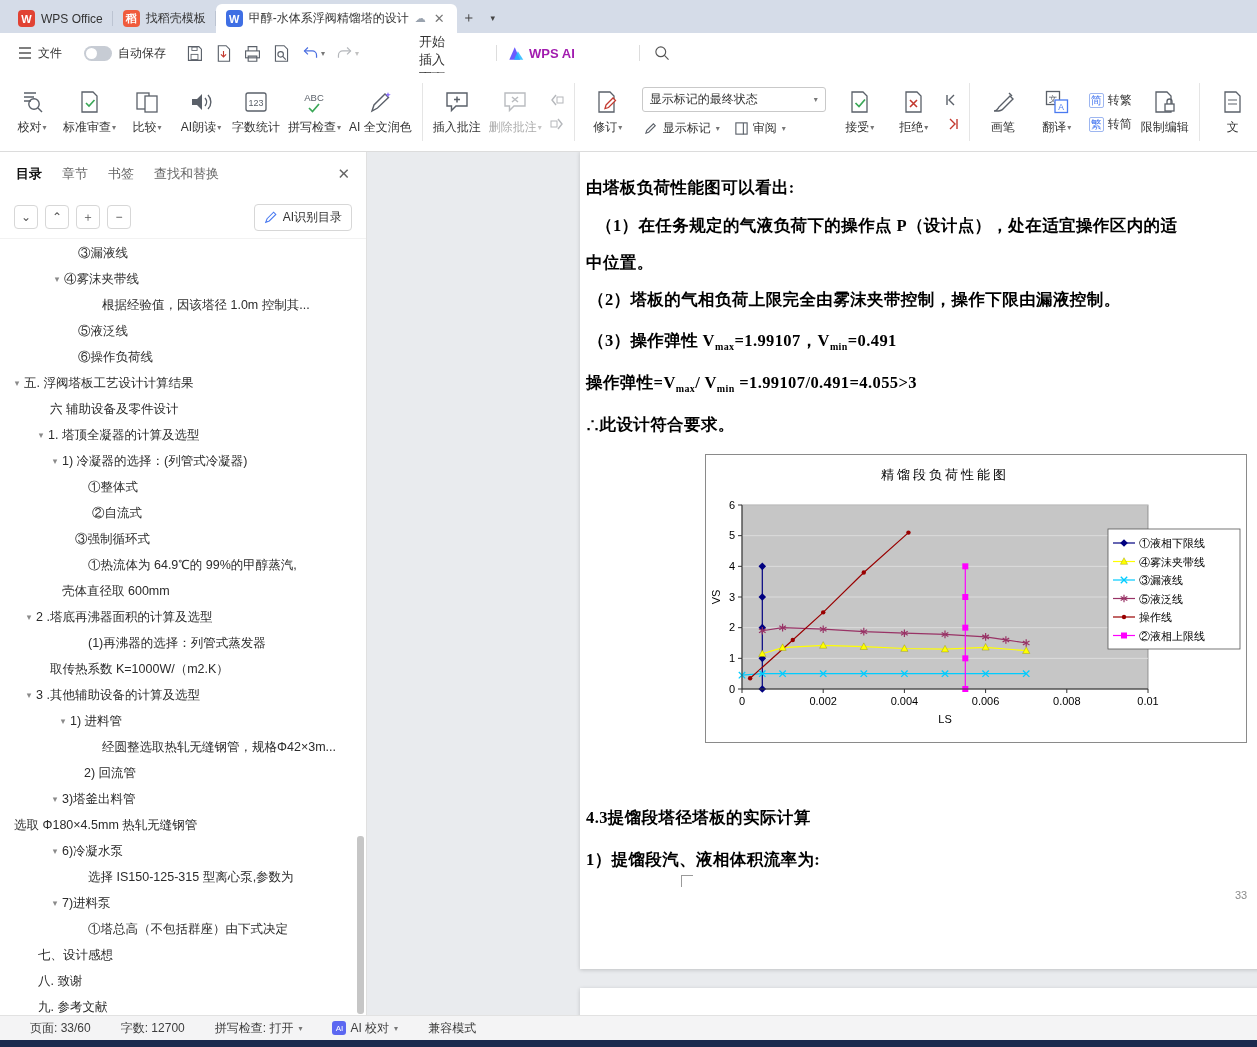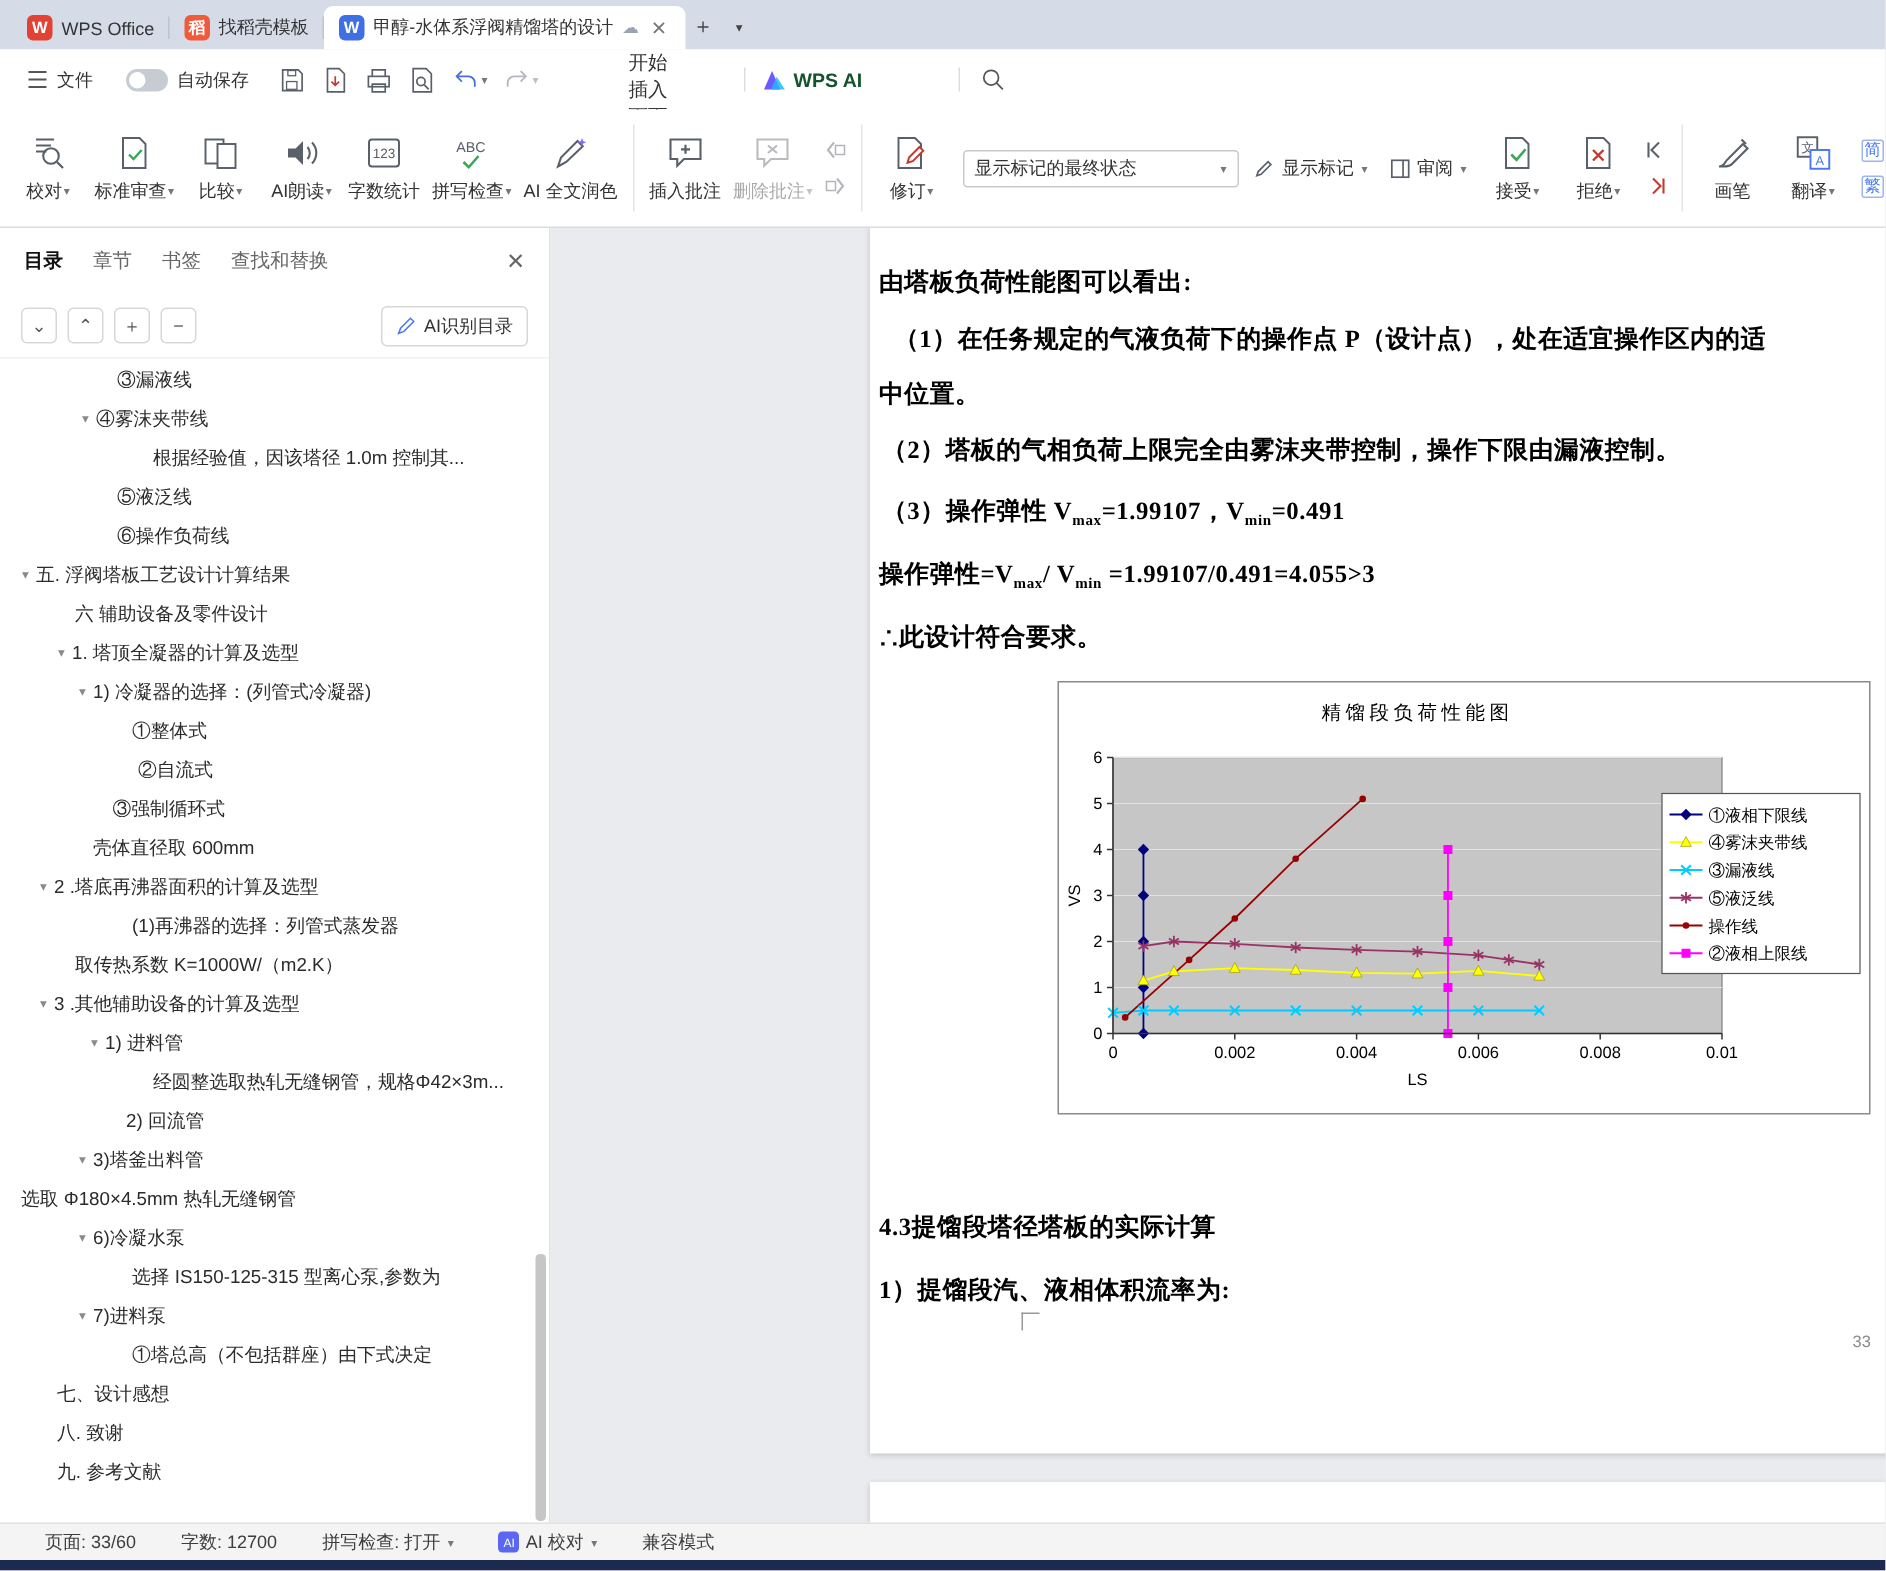--- a/index.html
+++ b/index.html
@@ -26,32 +26,32 @@
   .switch{width:28px;height:15px;border-radius:8px;background:#c7ccd4;position:relative;flex:none;}
   .switch .knob{position:absolute;left:2px;top:2px;width:11px;height:11px;border-radius:50%;background:#fff;}
   .qicons{display:flex;align-items:center;gap:4px;margin-left:16px;}
   .qbtn{display:flex;align-items:center;padding:3px;border-radius:4px;}
   .caret{font-size:8px;color:#777;margin-left:1px;}
   .rtabs{display:flex;margin-left:42px;height:40px;flex-direction:column;}
   .rtab{padding:0 15px;font-size:13px;color:#333;display:flex;align-items:center;position:relative;white-space:nowrap;}
   .rtab.active{color:#c3392f;font-weight:bold;}
   .rtab.active::after{content:"";position:absolute;left:14px;right:14px;bottom:0;height:3px;background:#c3392f;border-radius:2px;}
   .mb-sep{width:1px;height:16px;background:#ddd;margin:0 10px;}
-  .wpsai{display:flex;align-items:center;gap:5px;font-size:13px;font-weight:bold;color:#14532d;}
+  .wpsai{display:flex;align-items:center;gap:5px;font-size:13px;font-weight:bold;color:#a21caf;}
   .mb-search{margin-left:64px;}
 
   
   .ribbon{position:absolute;top:73px;left:0;right:0;height:78px;background:#fff;border-bottom:1px solid #dcdcdc;display:flex;align-items:center;padding:0 6px;gap:2px;overflow:hidden;}
   .rbtn{display:flex;flex-direction:column;align-items:center;justify-content:center;min-width:46px;height:66px;border-radius:4px;padding:0 3px;flex:none;}
   .rbtn .lbl{font-size:12px;color:#333;white-space:nowrap;margin-top:4px;display:flex;align-items:center;}
   .rbtn.disabled{opacity:.42;}
   .vsep{width:1px;height:58px;background:#e5e5e5;margin:0 5px;flex:none;}
   .mini-col{display:flex;flex-direction:column;gap:8px;justify-content:center;flex:none;padding:0 2px;}
   .mini-btn{display:flex;align-items:center;gap:4px;font-size:12px;color:#333;}
-  .marks-col{display:flex;gap:8px;justify-content:center;flex:none;margin:0 6px;}
+  .marks-col{display:flex;flex-direction:column;gap:8px;justify-content:center;flex:none;margin:0 6px;}
   .combo{width:168px;height:23px;border:1px solid #c9c9c9;border-radius:3px;background:#fff;display:flex;align-items:center;padding:0 7px;font-size:12px;color:#333;}
   .combo .combo-caret{margin-left:auto;font-size:8px;color:#777;}
   .small-row{display:flex;gap:14px;padding-left:2px;}
   .sbtn{display:flex;align-items:center;gap:4px;font-size:12px;color:#333;}
   .twoline{display:flex;flex-direction:column;gap:7px;justify-content:center;flex:none;padding:0 4px;}
   .cnchar{font-size:11px;color:#4a7af0;border:1px solid #9db6f0;border-radius:2px;padding:0 1px;line-height:13px;}
 
   
   .sidebar{position:absolute;top:152px;left:0;width:366px;bottom:31px;background:#fff;border-right:1px solid #e0e0e0;}
   .side-head{height:44px;display:flex;align-items:center;gap:20px;padding:0 16px;font-size:13px;color:#666;}
@@ -481,20 +481,24 @@
           <span class="toc-arrow"></span>
           <span>①整体式</span>
         </div>
         <div class="toc-row" style="padding-left: 78px;">
           <span class="toc-arrow"></span>
           <span>②自流式</span>
         </div>
         <div class="toc-row" style="padding-left: 61px; font-family: Liberation Serif, serif;">
           <span class="toc-arrow"></span>
           <span>③强制循环式</span>
+        </div>
+        <div class="toc-row" style="padding-left: 74px;">
+          <span class="toc-arrow"></span>
+          <span>①热流体为 64.9℃的 99%的甲醇蒸汽,</span>
         </div>
         <div class="toc-row" style="padding-left: 48px;">
           <span class="toc-arrow"></span>
           <span>壳体直径取 600mm</span>
         </div>
         <div class="toc-row" style="padding-left: 22px;">
           <span class="toc-arrow">▾</span>
           <span>2 .塔底再沸器面积的计算及选型</span>
         </div>
         <div class="toc-row" style="padding-left: 74px;">

